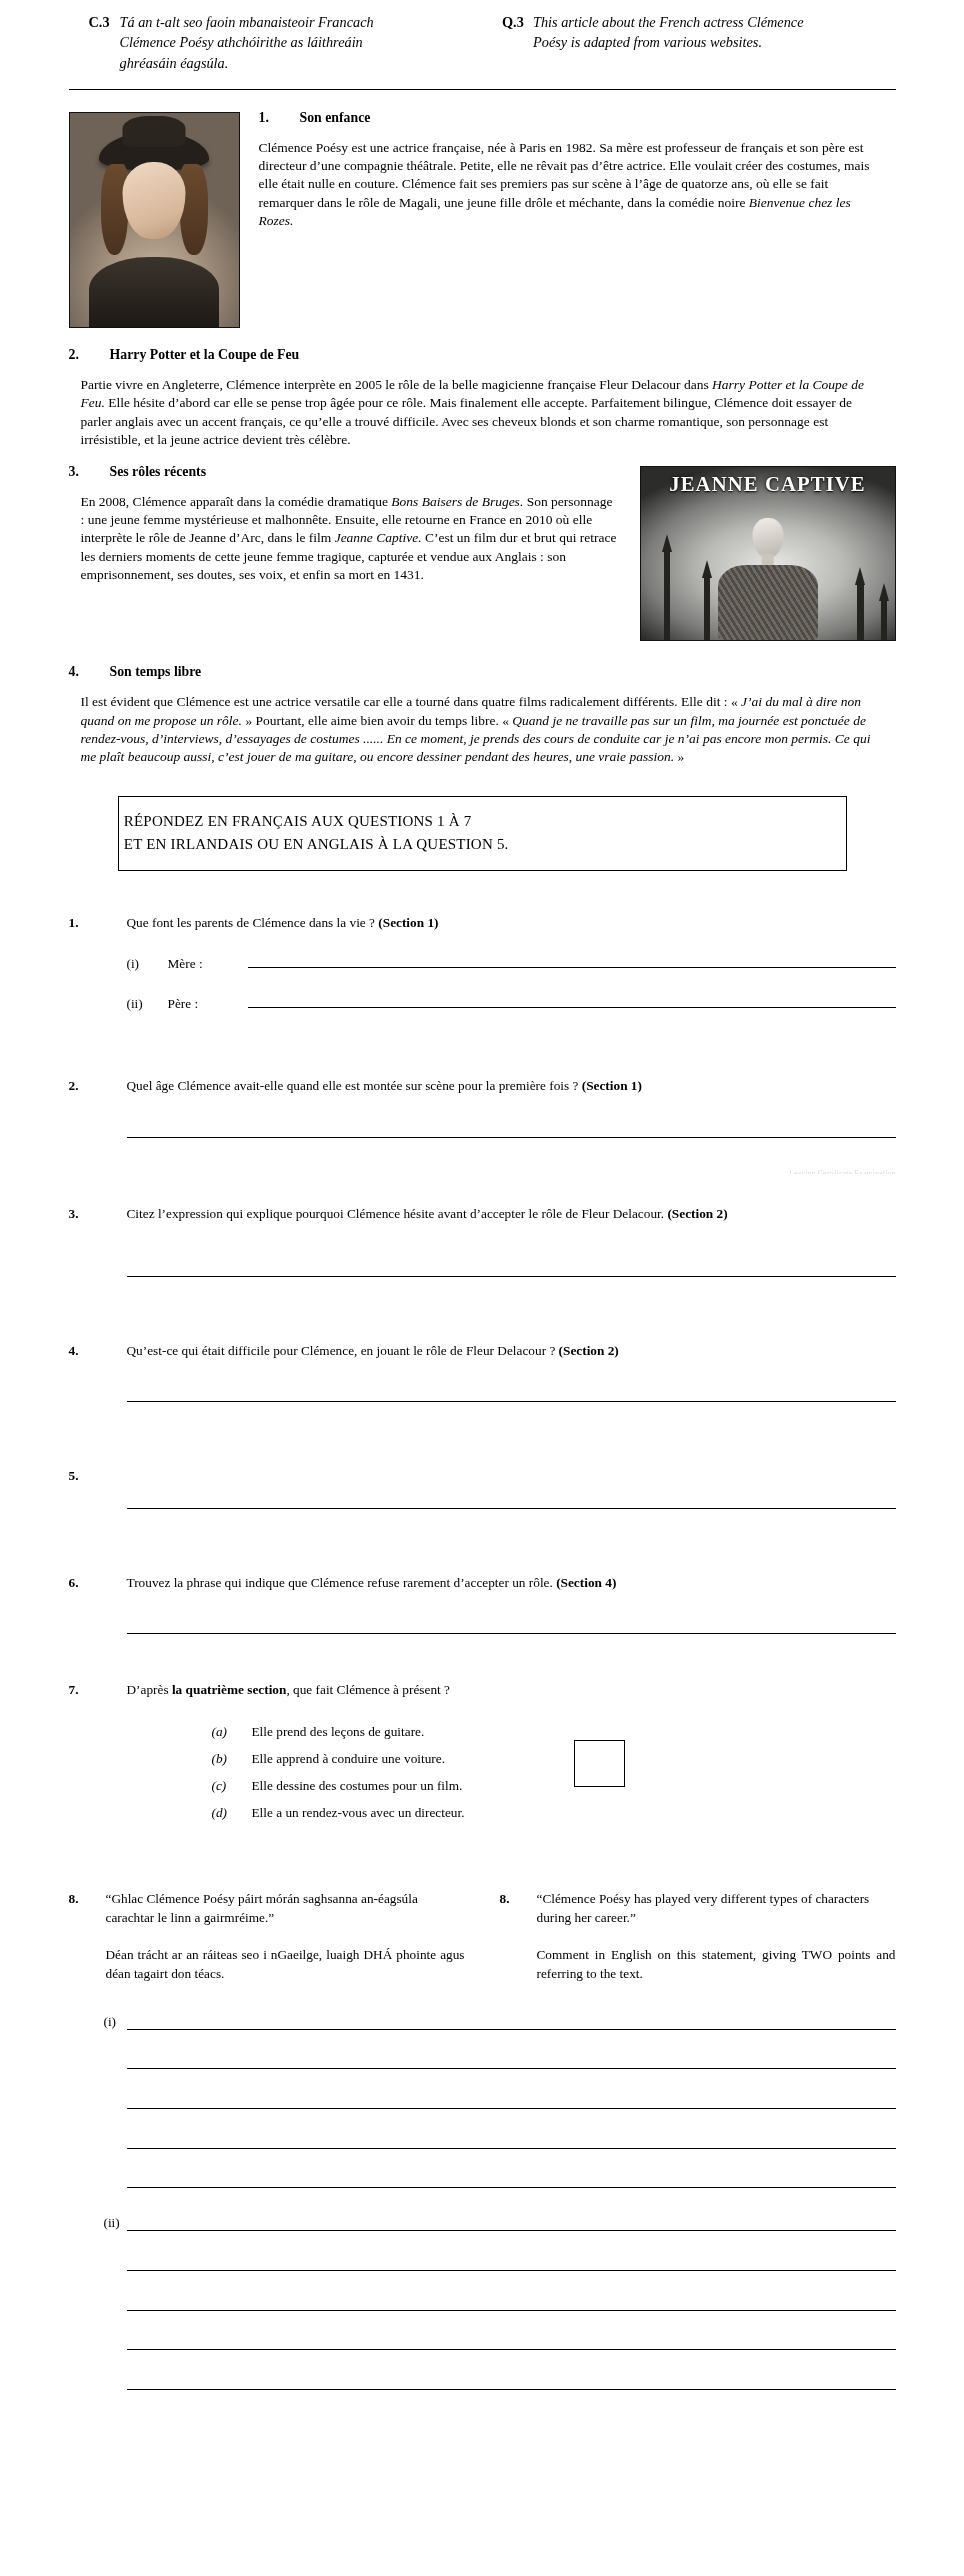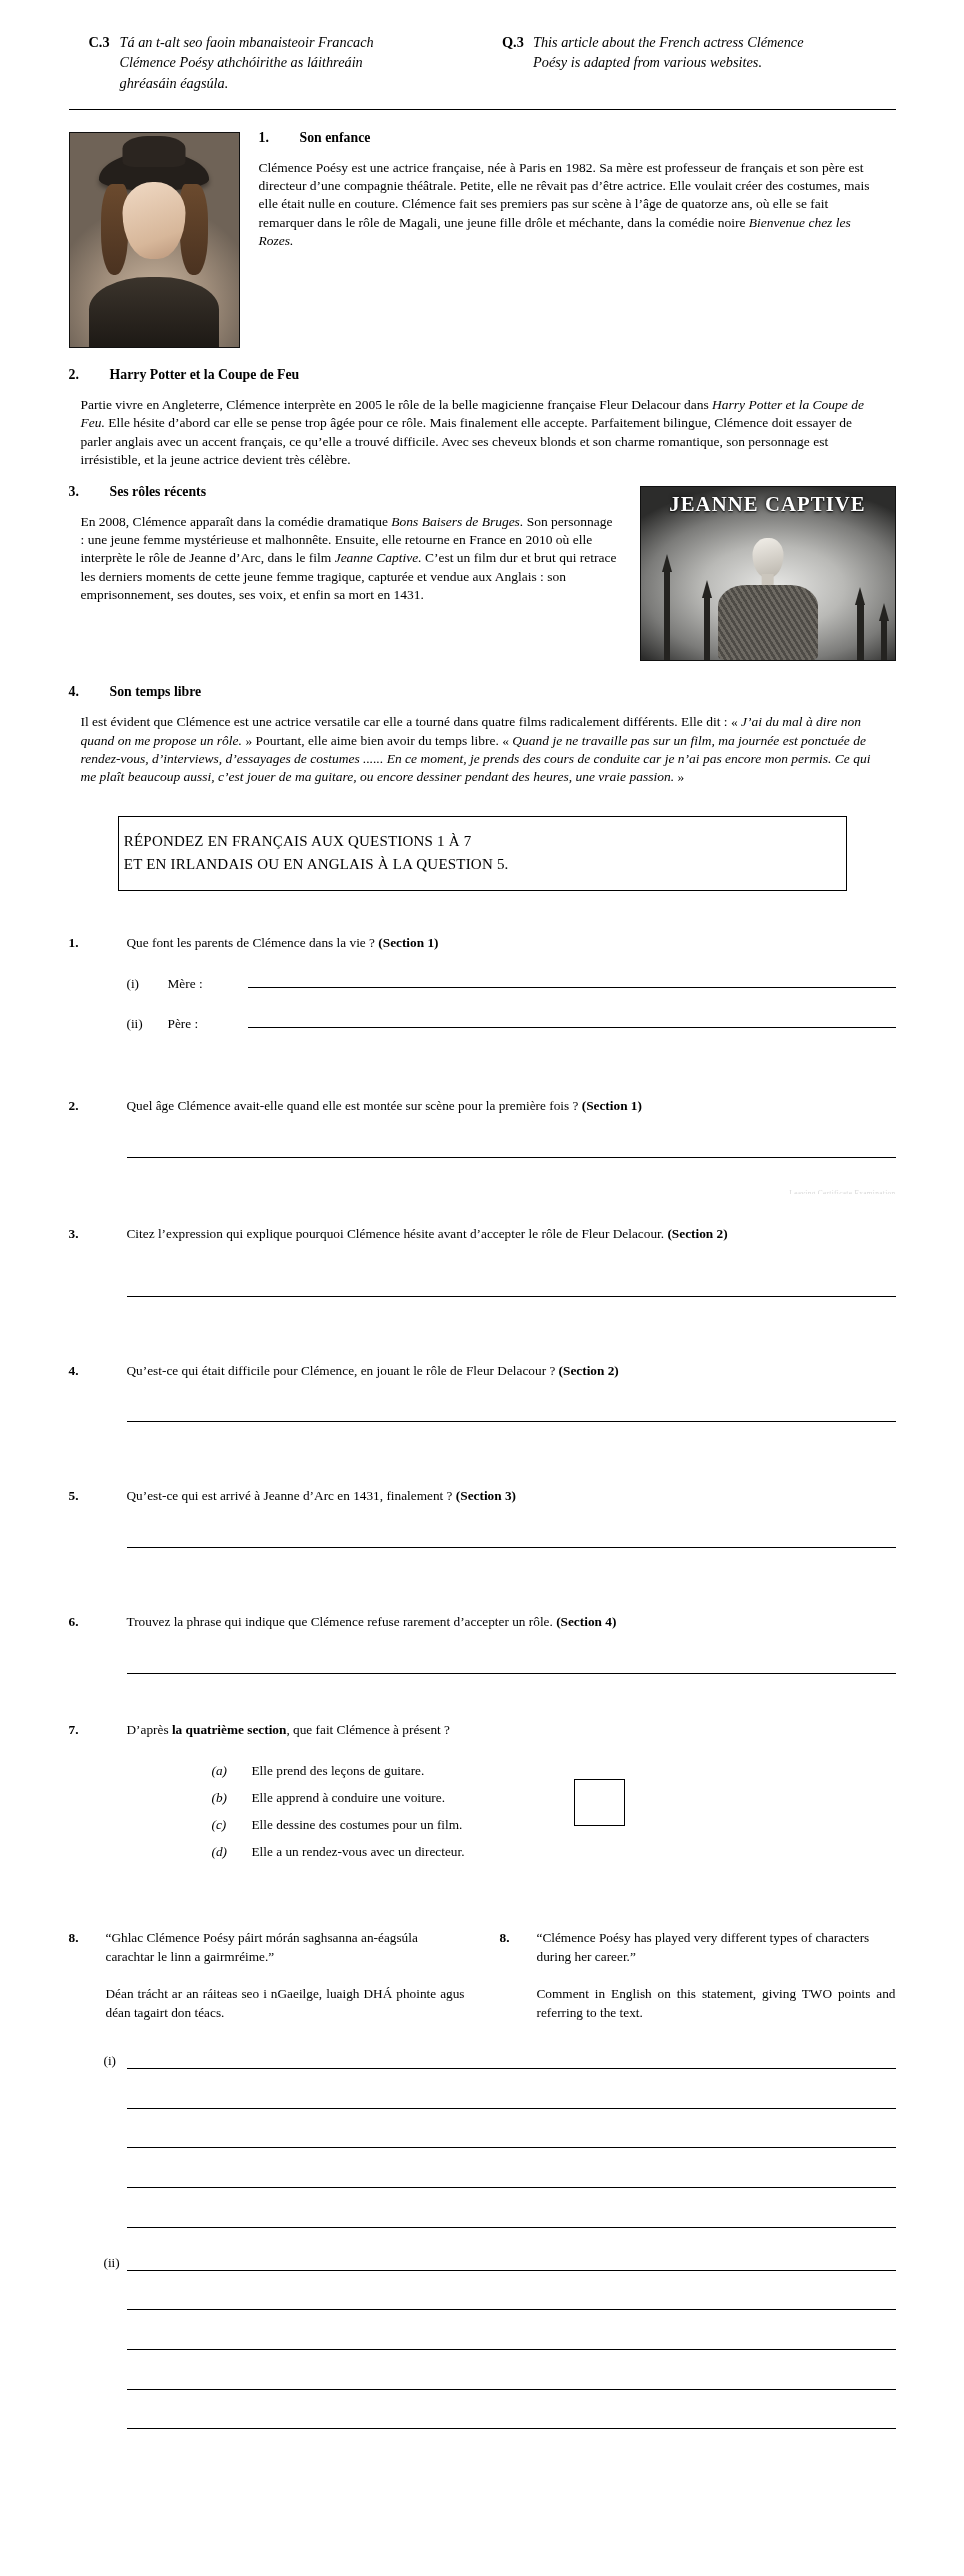--- a/index.html
+++ b/index.html
@@ -18,21 +18,21 @@
     min-height: 2576px;
     margin: 0 auto;
     background: #ffffff;
     box-sizing: border-box;
     padding: 0;
   }
   .inner {
     position: relative;
     width: 827px;
     margin: 0 auto;
-    padding-top: 32px;
+    padding-top: 12px;
   }
 
   
   .header {
     display: flex;
     flex-direction: row;
     align-items: flex-start;
     gap: 0px;
     padding-top: 0px;
   }
@@ -506,21 +506,20 @@
           <p class="q-text"><span>Qu’est-ce qui était difficile pour Clémence, en jouant le rôle de Fleur Delacour ? </span><b>(Section 2)</b></p>
           <div class="answer-line-full"></div>
         </div>
       </div>
 
       <div class="gap-lg"></div>
 
       <div class="q">
         <div class="q-num">5.</div>
         <div class="q-body">
-          <p class="q-text"><span>Qu’est-ce qui est arrivé à Jeanne d’Arc en 1431, finalement ? </span><b>(Section 3)</b></p>
           <div class="answer-line-full"></div>
         </div>
       </div>
 
       <div class="gap-lg"></div>
 
       <div class="q">
         <div class="q-num">6.</div>
         <div class="q-body">
           <p class="q-text"><span>Trouvez la phrase qui indique que Clémence refuse rarement d’accepter un rôle. </span><b>(Section 4)</b></p>

